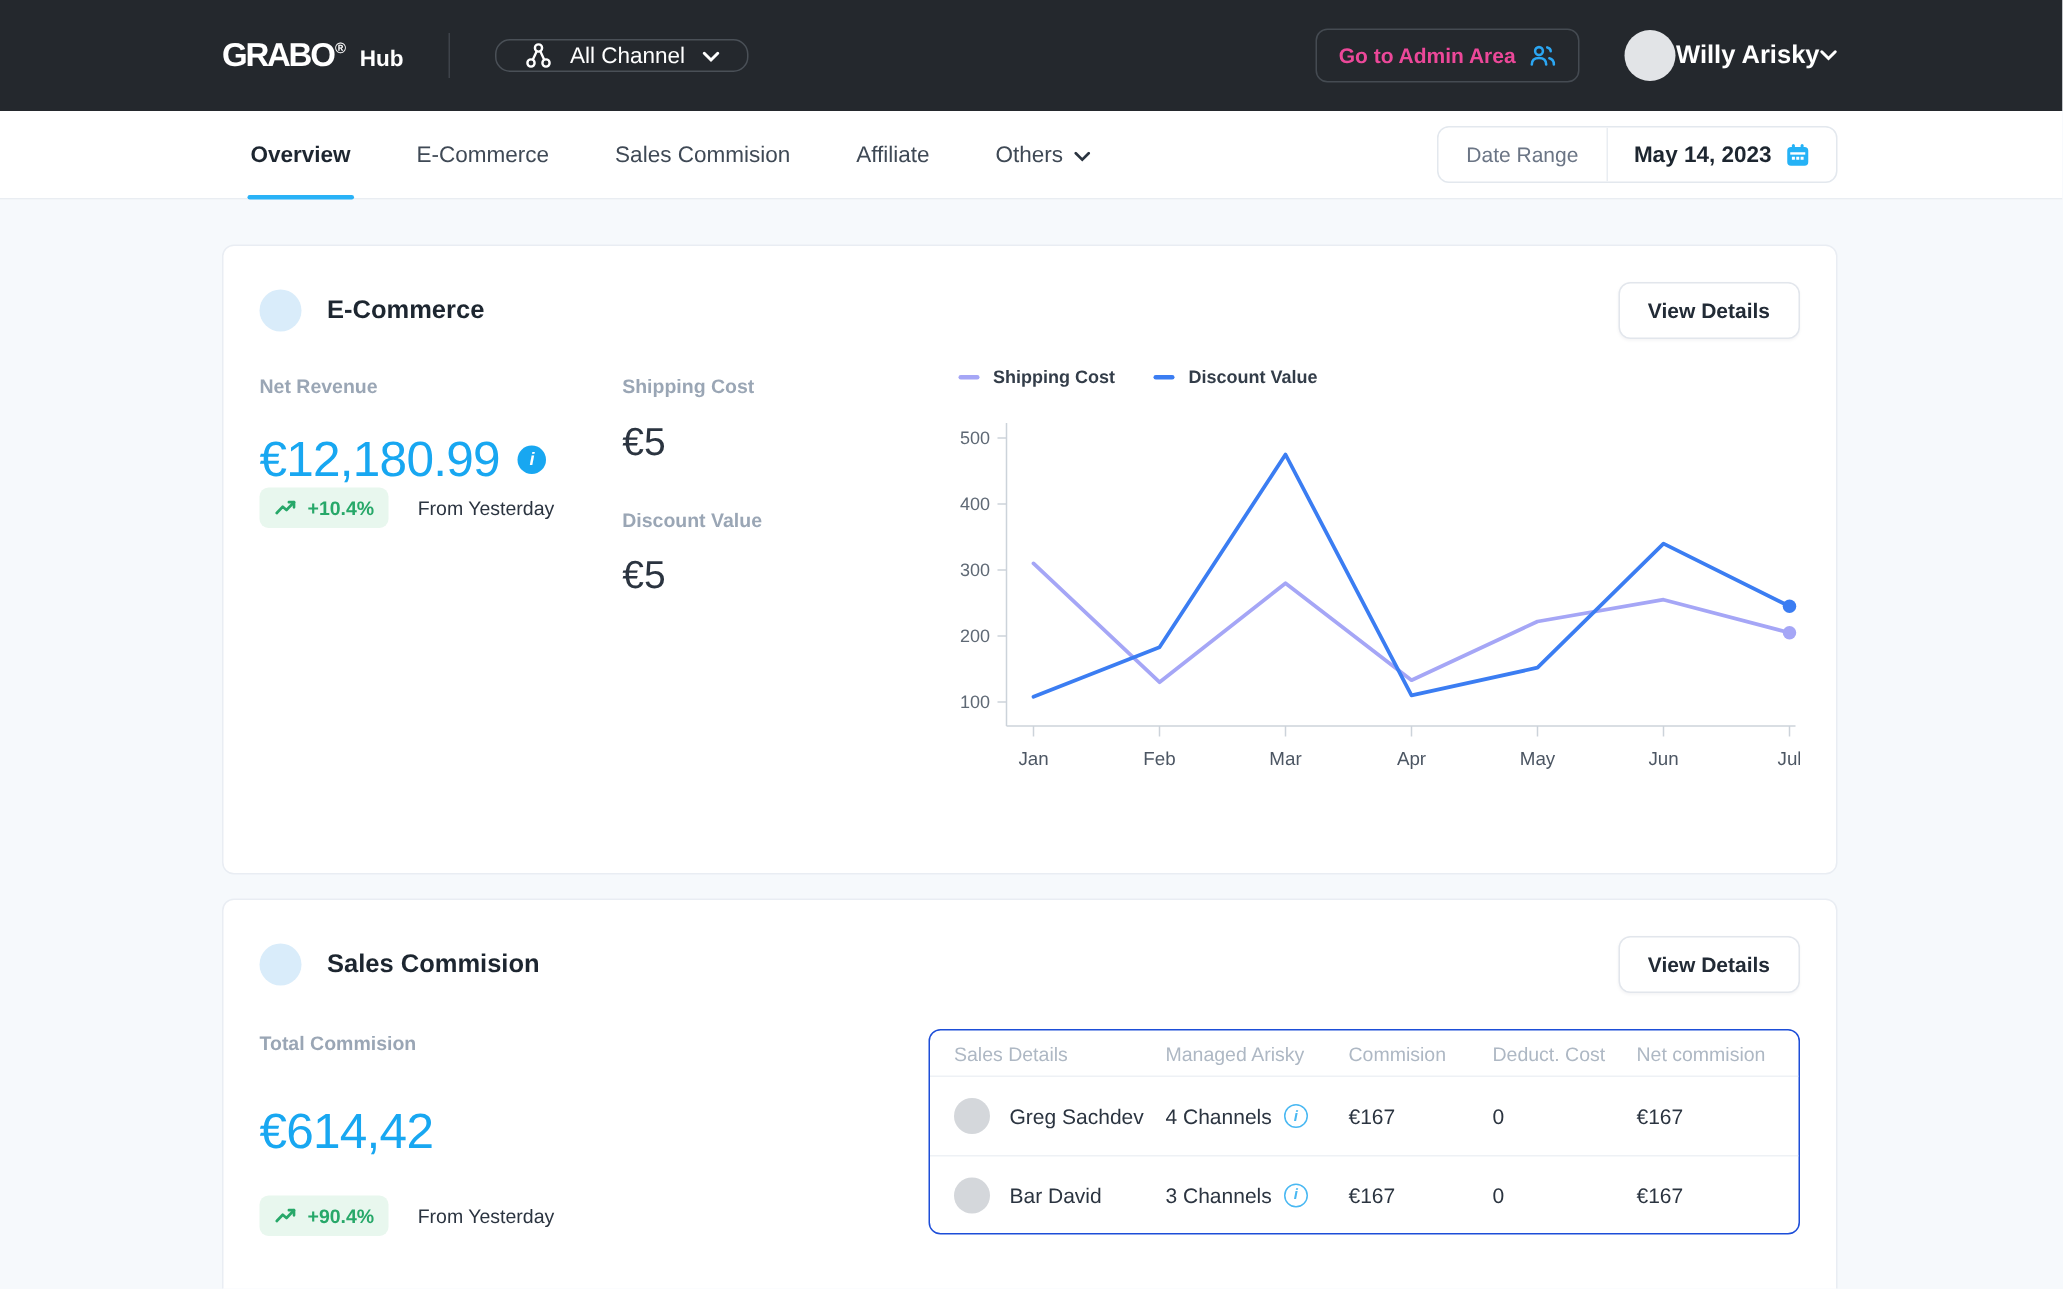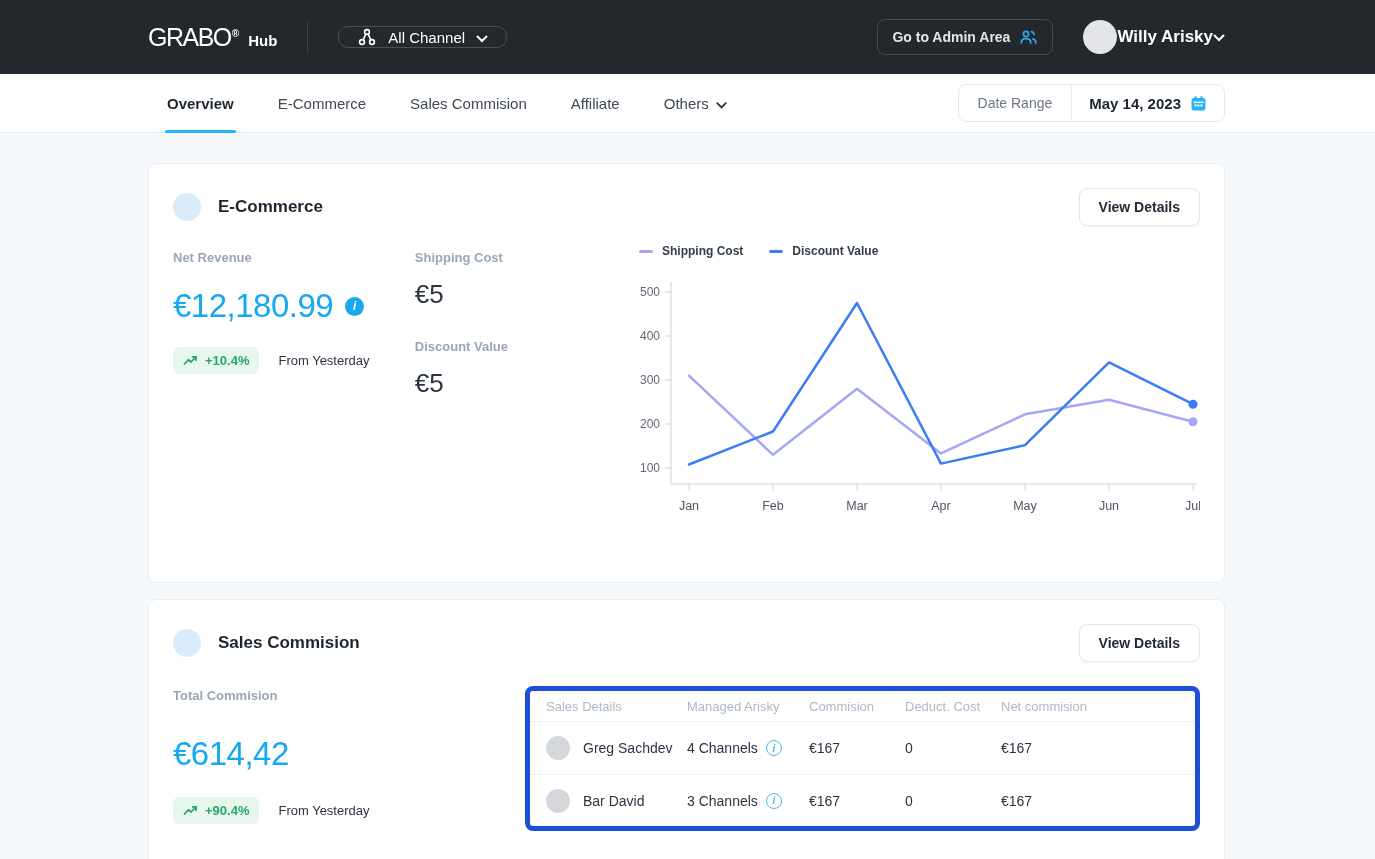--- a/index.html
+++ b/index.html
@@ -3,30 +3,30 @@
 <meta charset="utf-8">
 <style>
   * { margin:0; padding:0; box-sizing:border-box; }
   html,body { width:1375px; height:859px; overflow:hidden; background:#f6f9fc;
     font-family:"Liberation Sans", sans-serif; color:#2b3440; }
 
   
   .topbar { height:74px; background:#24282d; display:flex; align-items:center;
     padding:0 150px 0 148px; }
   .brand { display:flex; align-items:baseline; color:#fff; }
-  .brand-word { font-size:25px; font-weight:400; letter-spacing:-1.5px; }
+  .brand-word { font-size:22px; font-weight:700; letter-spacing:-1.5px; }
   .brand-reg { font-size:10px; font-weight:700; vertical-align:super; position:relative; top:-9px; margin-left:1px; }
   .brand-suffix { font-size:15px; font-weight:700; margin-left:9px; }
   .topbar-divider { width:1px; height:30px; background:#3e434a; margin:0 30px; }
   .channel-btn { display:flex; align-items:center; gap:11px; border:1px solid #4a5057;
     border-radius:10px; padding:0 18px; color:#fff; font-size:15px; font-weight:500;
     background:transparent; cursor:pointer; }
   .topbar-spacer { flex:1; }
   .admin-btn { display:flex; align-items:center; gap:9px; border:1px solid #454b52;
-    border-radius:8px; padding:9px 14px; color:#e5e5e5; font-size:14px; font-weight:700;
+    border-radius:8px; padding:9px 14px; color:#ec4899; font-size:14px; font-weight:700;
     background:transparent; cursor:pointer; }
   .user-chip { display:flex; align-items:center; margin-left:30px; cursor:pointer; }
   .avatar { width:34px; height:34px; border-radius:50%; background:#e2e4e7; }
   .user-name { color:#fff; font-size:17px; font-weight:700; }
   .chev { display:inline-block; }
 
   
   .tabbar { height:59px; background:#fff; border-bottom:1px solid #e9edf2;
     display:flex; align-items:center; padding:0 150px 0 167px; }
   .tabs { display:flex; align-items:flex-end; gap:44px; height:100%; }
@@ -52,21 +52,21 @@
   .view-details { margin-left:auto; background:#fff; border:1px solid #e2e6ec; border-radius:8px;
     padding:10px 19px; font-size:14px; font-weight:700; color:#222b36; cursor:pointer;
     box-shadow:0 1px 2px rgba(20,30,50,.04); font-family:inherit; }
 
   .metric-label { font-size:13px; font-weight:600; color:#9aa6b5; }
   .big-money { font-size:33px; font-weight:500; color:#18a7f1; letter-spacing:-0.5px; }
   .mid-money { font-size:26px; font-weight:500; color:#2b3440; }
   .info-filled { width:19px; height:19px; border-radius:50%; background:#18a7f1; color:#fff;
     display:inline-flex; align-items:center; justify-content:center; font-size:12px;
     font-weight:700; font-style:italic; cursor:pointer; }
-  .badge-row { display:flex; align-items:center; margin-top:22px; }
+  .badge-row { display:flex; align-items:center; }
   .trend-badge { display:inline-flex; align-items:center; gap:7px; background:#e8f7ee;
     border-radius:6px; padding:6px 10px; font-size:13px; font-weight:700; color:#27a869; }
   .badge-caption { margin-left:19px; font-size:13px; color:#2b3440; }
 
   .ecom-body { display:flex; }
   .ecom-col1 { width:245px; }
   .ecom-col1 .money-line { display:flex; align-items:center; gap:12px; margin-top:22px; }
   .ecom-col2 { width:213px; }
   .ecom-col2 .mid-money { margin-top:14px; }
   .ecom-col2 .metric-label + .mid-money { margin-bottom:0; }
@@ -74,21 +74,21 @@
   .chart-col { flex:1; }
   .legend { display:flex; align-items:center; gap:26px; margin:-6px 0 10px 14px; }
   .legend-item { display:flex; align-items:center; gap:9px; font-size:12px; font-weight:700; color:#333d49; }
   .legend-swatch { width:14px; height:3px; border-radius:2px; display:inline-block; }
 
   .sales-body { display:flex; }
   .sales-col1 { flex:1; padding-top:2px; }
   .sales-col1 .big-money { margin-top:32px; }
   .sales-col1 .badge-row { margin-top:24px; }
 
-  .sales-table { width:675px; border:5px solid #1d4ed8; border-radius:8px; overflow:hidden; align-self:flex-start; }
+  .sales-table { width:581px; border:1px solid #1d4ed8; border-radius:8px; overflow:hidden; align-self:flex-start; }
   .t-row { display:grid; grid-template-columns:141px 122px 96px 96px 1fr; align-items:center; padding:0 0 0 16px; }
   .t-header { height:31px; border-bottom:1px solid #eef1f5; }
   .t-header .t-cell { font-size:13px; color:#aeb8c4; }
   .t-body-row { height:52px; }
   .t-body-row + .t-body-row { border-top:1px solid #eef1f5; }
   .t-cell { font-size:14px; color:#2b3440; }
   .cell-person { display:flex; align-items:center; gap:13px; }
   .row-avatar { width:24px; height:24px; border-radius:50%; background:#d4d7db; flex:none; }
   .cell-channel { display:flex; align-items:center; gap:8px; }
   .info-outline { width:16px; height:16px; border-radius:50%; border:1.4px solid #49b8f2; color:#49b8f2;

